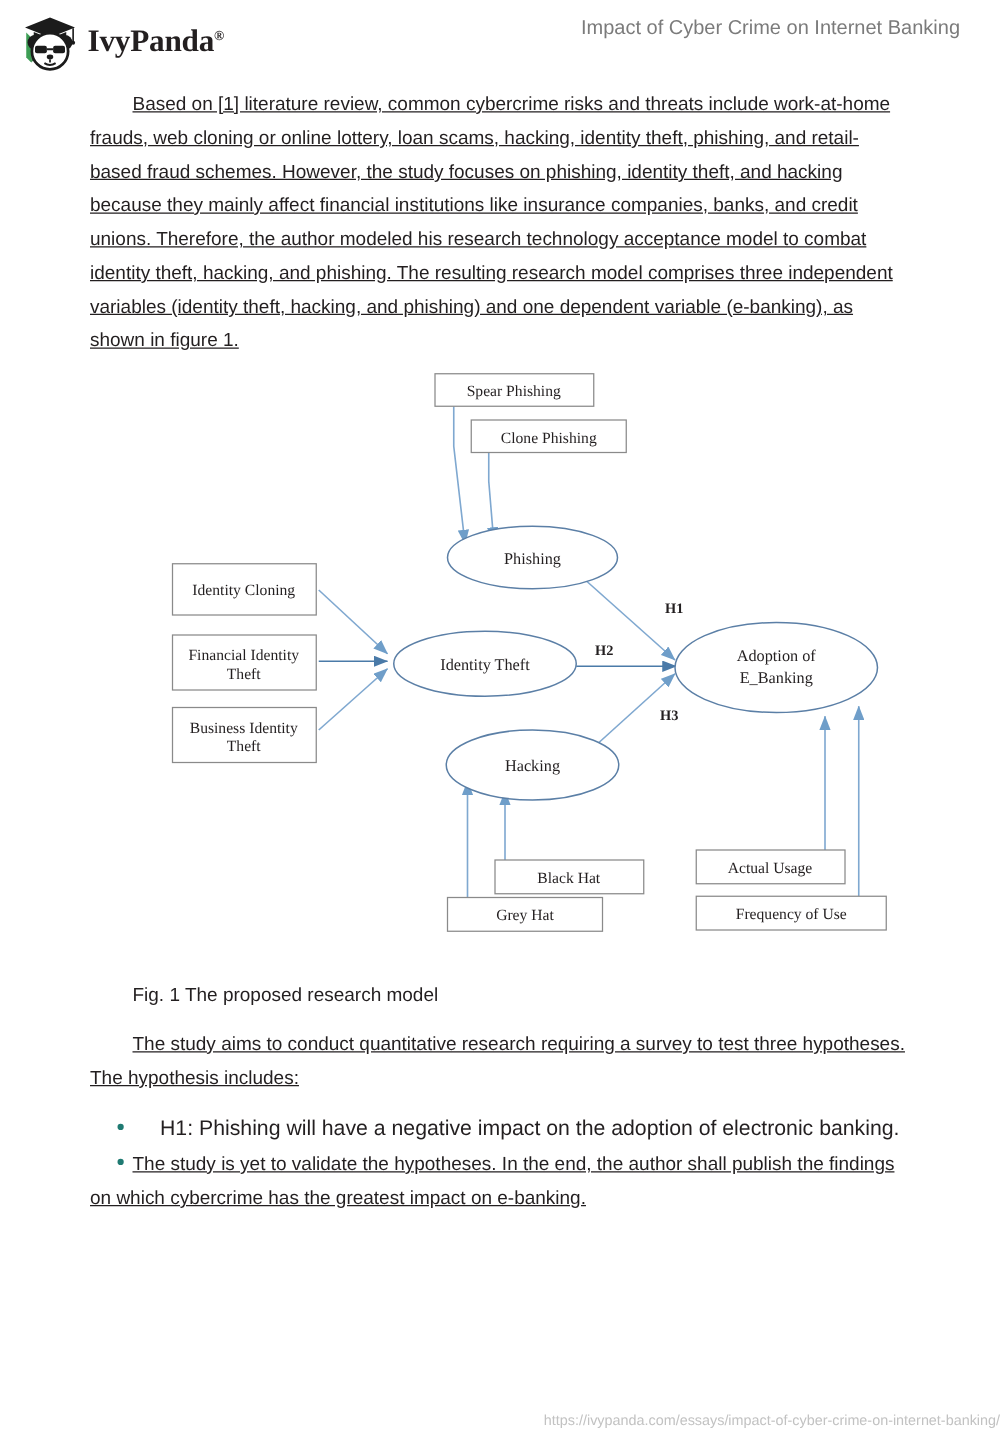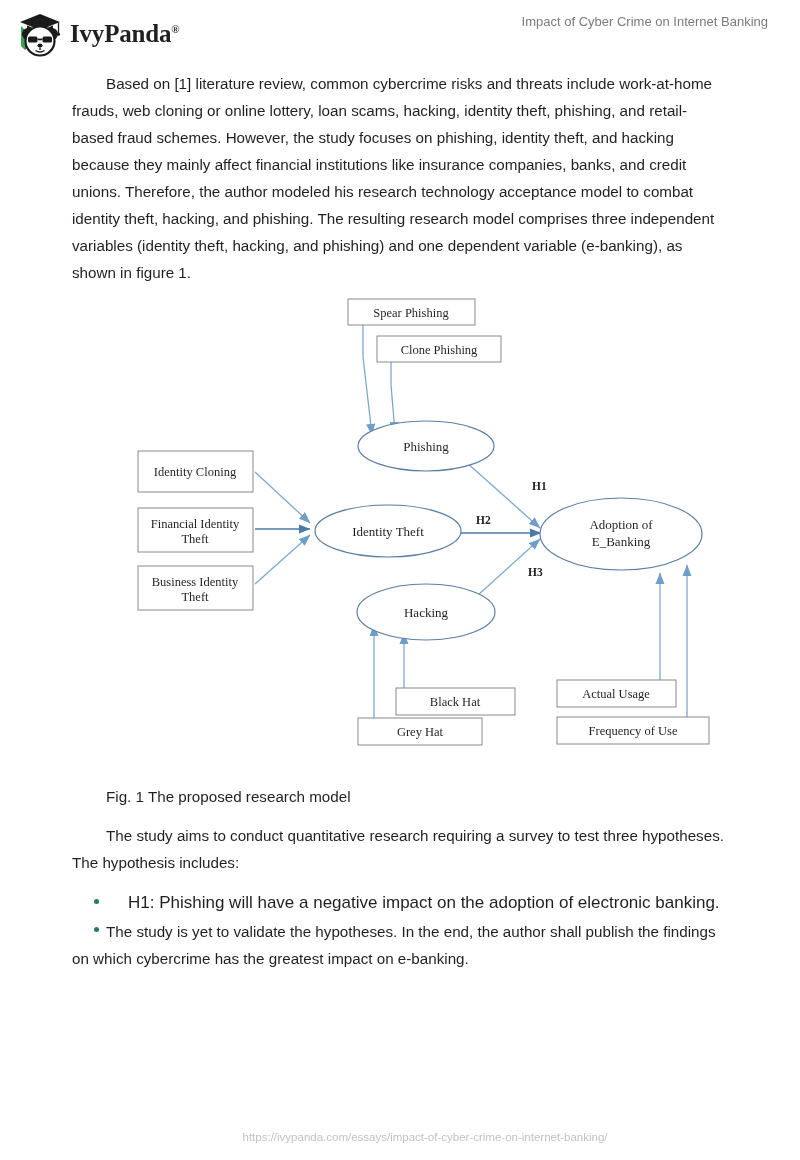--- a/index.html
+++ b/index.html
@@ -47,38 +47,39 @@
   }
   .logo-reg {
     font-size: 11px;
     vertical-align: super;
     font-weight: bold;
   }
   .header-title {
     position: absolute;
     right: 32px;
     top: 14px;
-    font-size: 13px;
+    font-size: 16px;
     color: #7b7b7b;
     white-space: nowrap;
   }
 
   
   .content {
     position: absolute;
     left: 72px;
     top: 70px;
     width: 656px;
   }
   p.para {
     margin: 0 0 0 0;
     font-size: 15.2px;
     line-height: 27px;
     color: #231f20;
     text-align: left;
+    text-decoration: underline;
   }
   p.para.indent { text-indent: 34px; }
 
   
   .figure-area {
     position: absolute;
     left: 0;
     top: 285px;
     width: 660px;
     height: 470px;
@@ -124,21 +125,21 @@
   .closing {
     margin-top: 16px;
   }
 
   
   .footer-url {
     position: absolute;
     left: 0;
     top: 1131px;
     width: 800px;
-    text-align: center;
+    text-align: right;
     font-size: 11.5px;
     color: #c2c2c2;
     padding-left: 50px;
     box-sizing: border-box;
   }
 
   
   svg text { font-family: "Liberation Serif", serif; }
 </style>
 </head>

